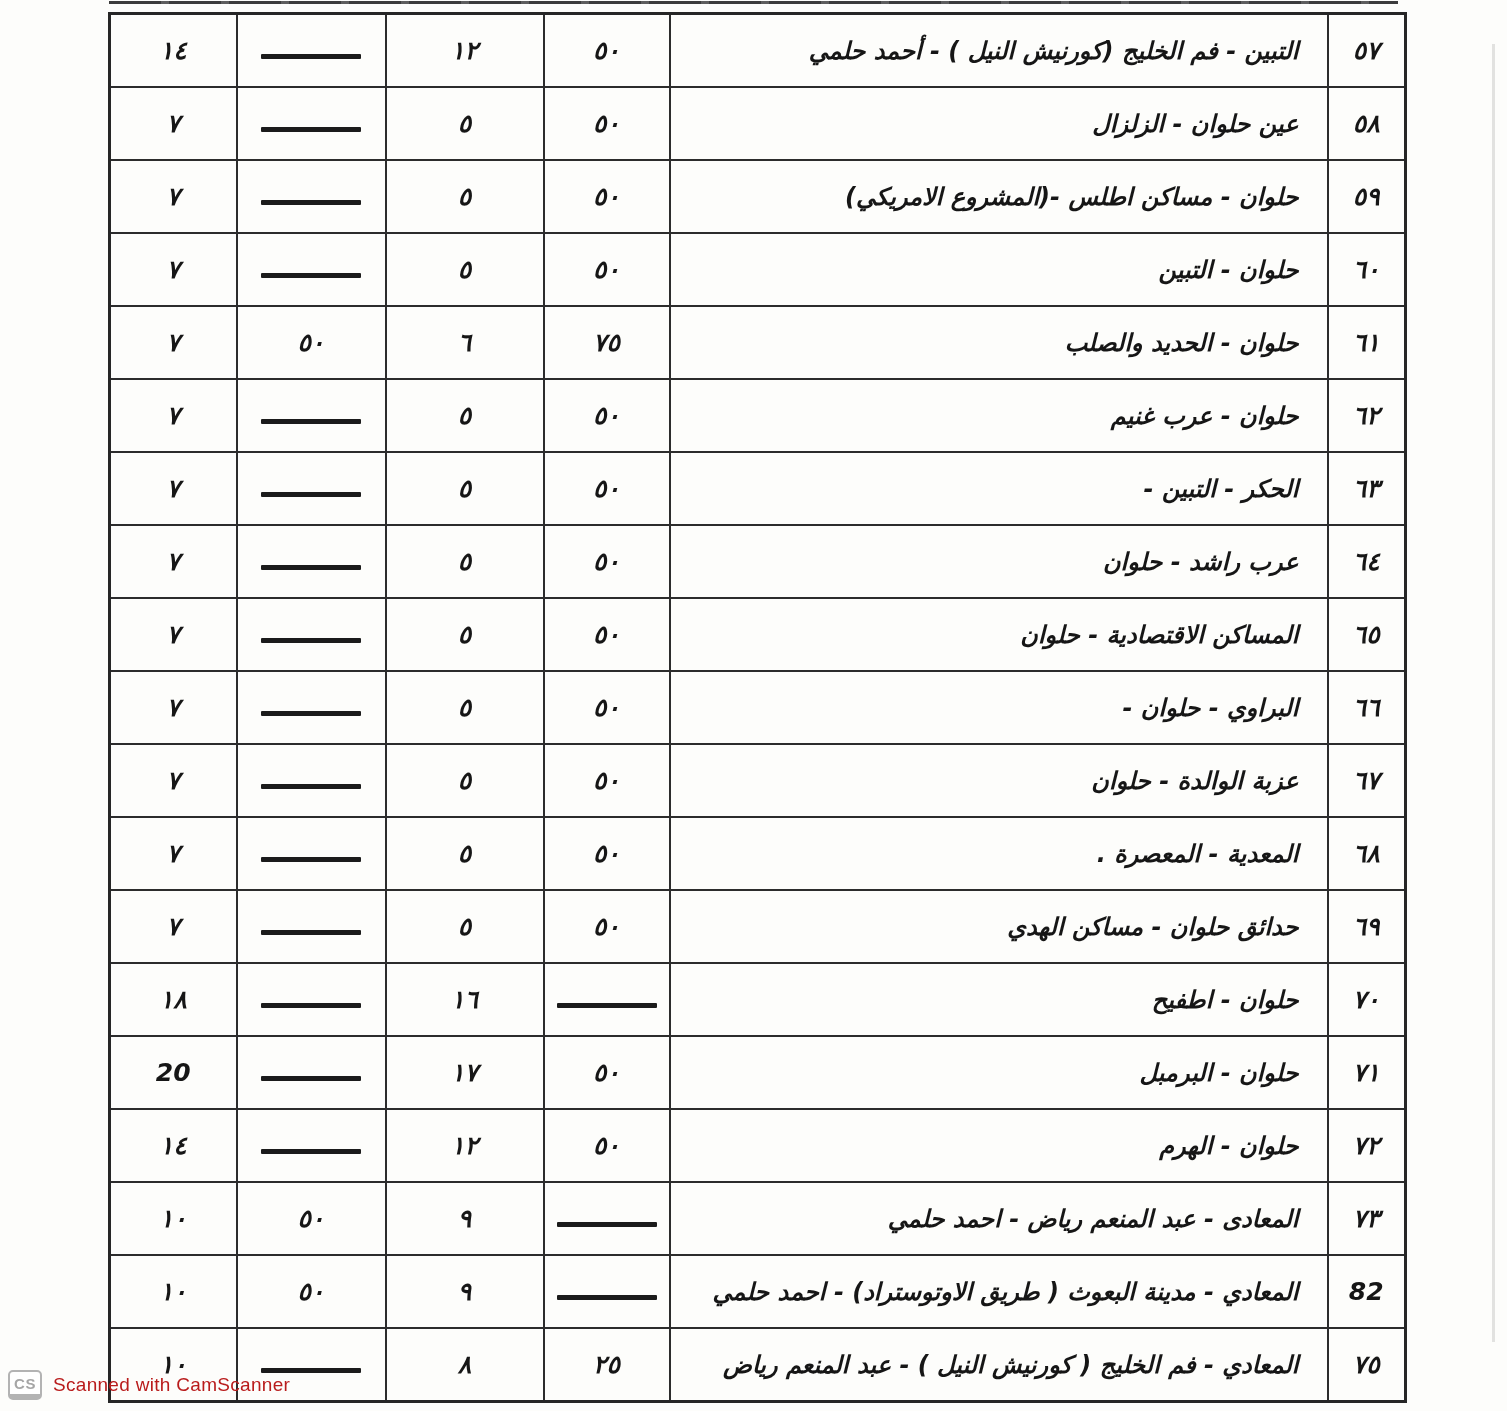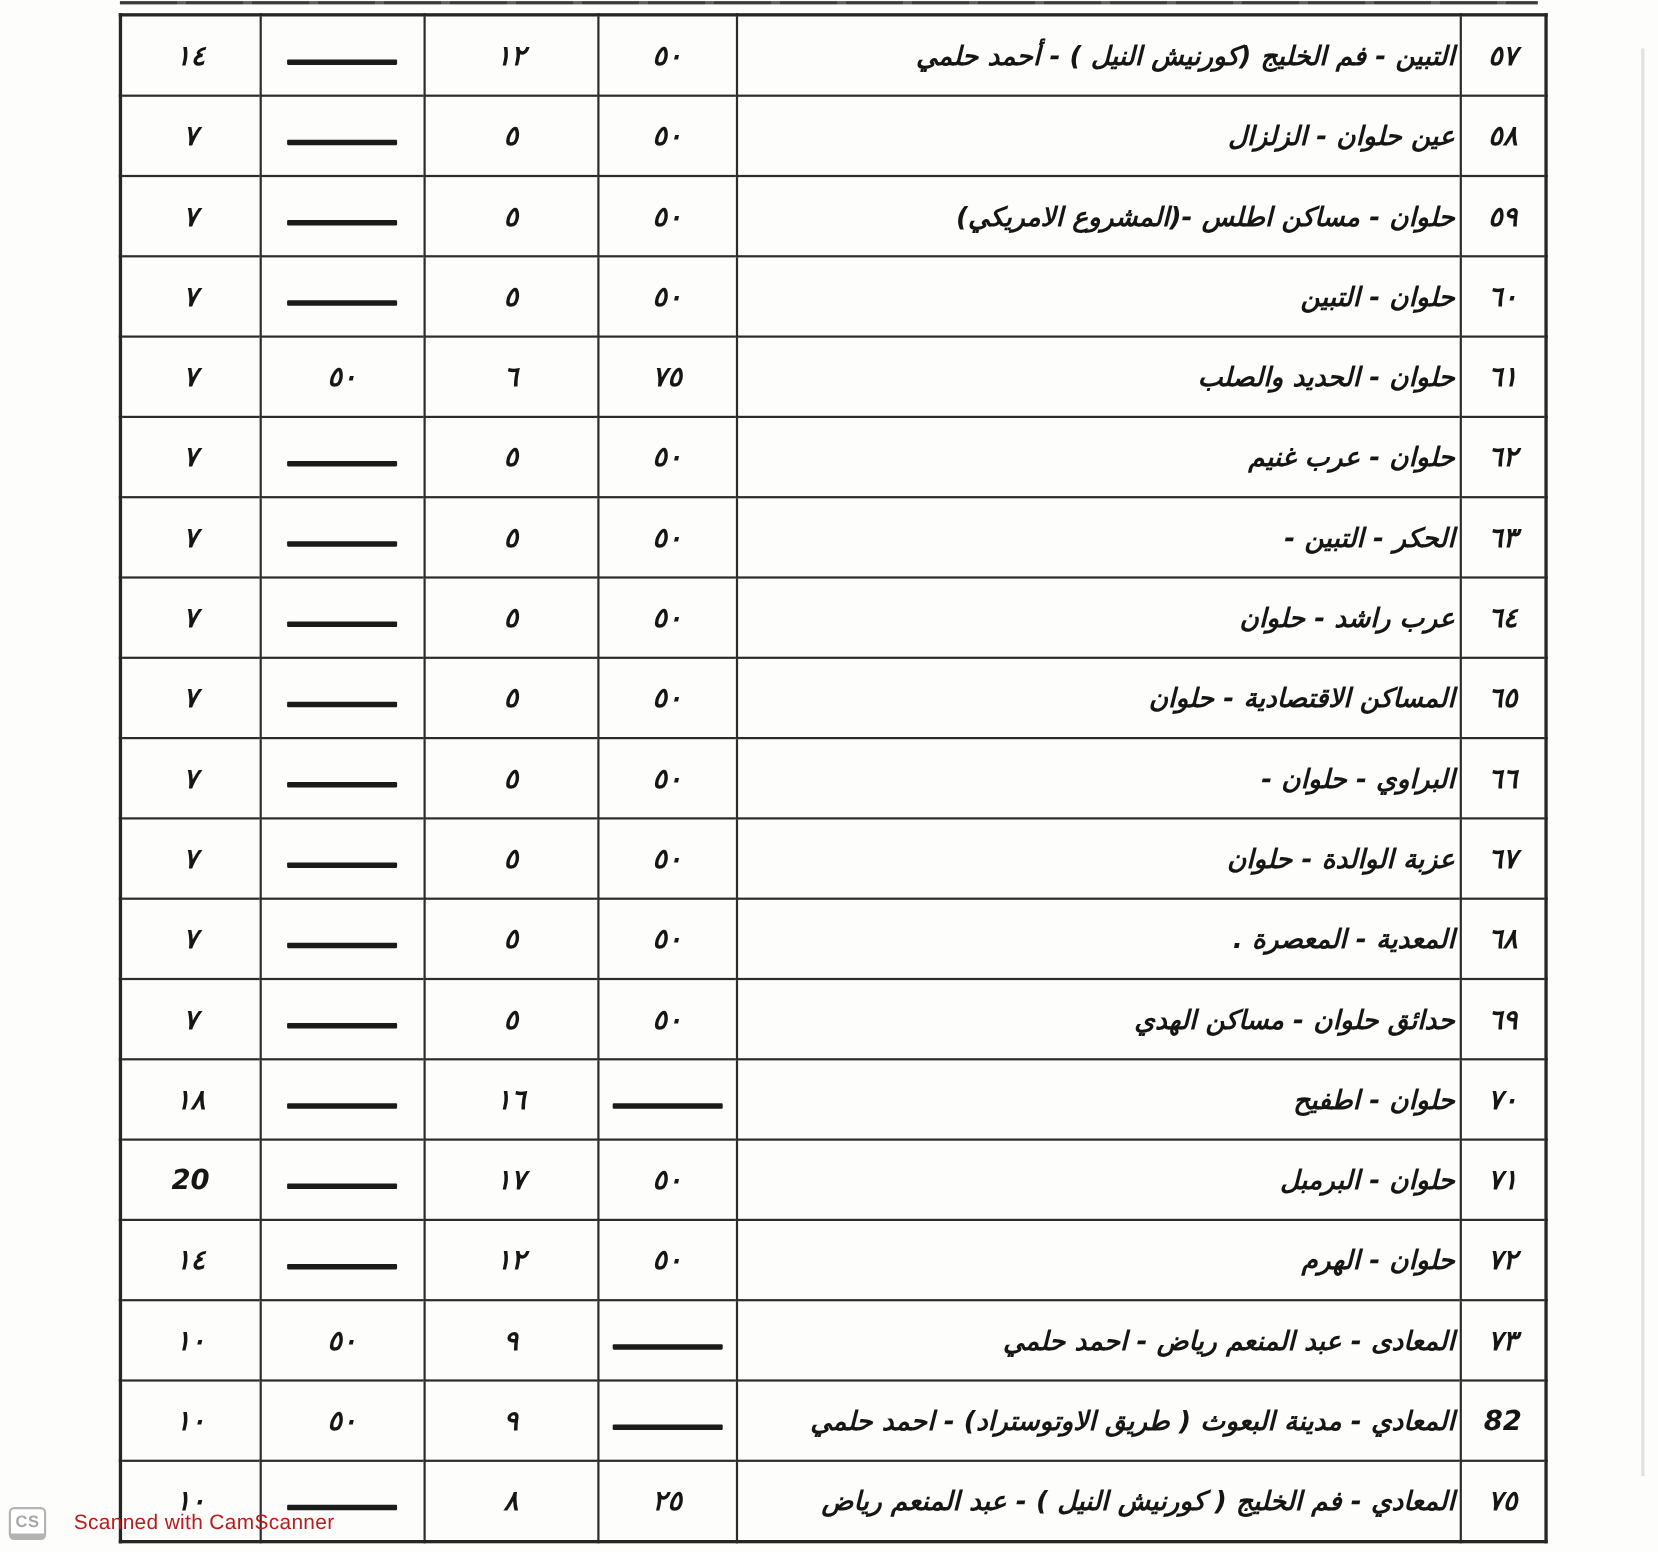--- a/index.html
+++ b/index.html
@@ -38,42 +38,42 @@
     overflow: hidden;
   }
   td.cell-no {
     text-align: center;
     font-style: italic;
     font-weight: 700;
     font-size: 25px;
   }
   td.cell-name {
     text-align: right;
-    padding: 0 4px 0 6px;
+    padding: 0 28px 0 6px;
     font-style: italic;
     font-weight: 700;
     font-size: 24px;
     white-space: nowrap;
     margin-left: 40px;
   }
   td.cell-val {
     text-align: center;
     font-style: italic;
     font-weight: 600;
     font-size: 25px;
   }
   .dashline {
     display: inline-block;
     width: 100px; height: 5px;
     background: #1b1b1b;
     border-radius: 1px;
   }
   .footer {
     position: absolute; left: 8px; top: 1370px;
-    display: flex; align-items: center; gap: 25px;
+    display: flex; align-items: center; gap: 11px;
     font-family: "Liberation Sans", sans-serif;
   }
   .cs-icon {
     width: 30px; height: 22px;
     border: 2px solid #b3b3b3;
     border-bottom: 6px solid #b3b3b3;
     border-radius: 5px;
     display: flex; align-items: center; justify-content: center;
     font-weight: bold; font-size: 15px;
     color: #a6a6a6;

